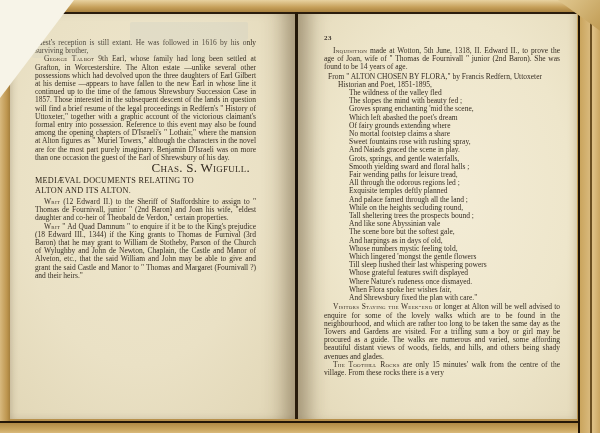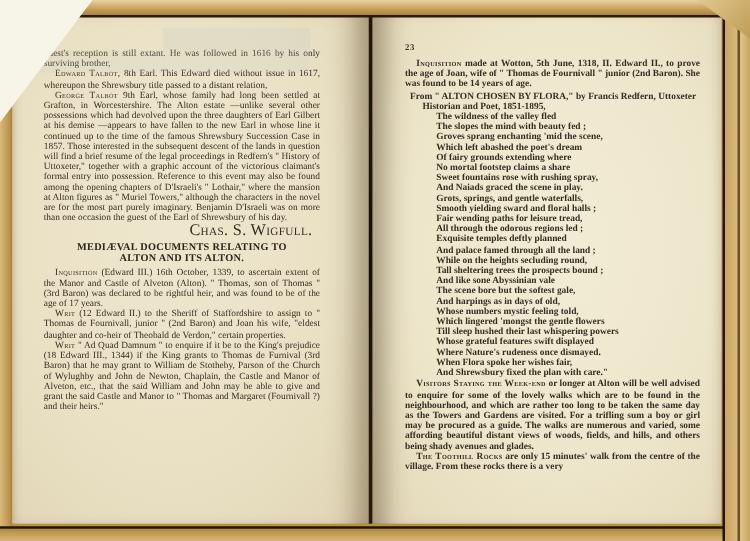--- a/index.html
+++ b/index.html
@@ -43,21 +43,21 @@
     clip-path:polygon(0 0,100% 0,0 100%);}
   .artifact{position:absolute;background:#c9ccc2;opacity:.30;z-index:1;border-radius:2px;}
   
   .pnum{position:absolute;text-align:left;font-weight:bold;font-size:7px;
     letter-spacing:.6px;color:#38302a;}
   .textcol{position:absolute;color:#352c22;}
   .para{margin:0;text-align:justify;font-size:7.5px;line-height:8.2px;}
   .indent{text-indent:9px;}
   .sc{font-variant:small-caps;letter-spacing:.25px;}
   .signature{margin:2px 6px 1px 0;text-align:right;font-size:13px;line-height:8.2px;}
-  .heading{margin:4px 0 0 0;text-align:center;font-weight:bold;font-size:8.2px;
+  .heading{margin:4px 0 0 0;text-align:left;font-weight:normal;font-size:8.2px;
     line-height:9.4px;letter-spacing:.25px;color:#2d241a;margin-bottom:3px;}
   .poem-intro{margin:1px 0 0 4px;font-size:7.5px;line-height:8.2px;text-align:left;
     padding-left:10px;text-indent:-10px;}
   .poem{margin:0 0 0 25px;font-size:7.5px;line-height:8.2px;white-space:pre-line;
     text-align:left;}
 </style>
 </head>
 <body>
 
 <div class="canvas">
@@ -65,38 +65,36 @@
   <div class="edge-top"></div>
   <div class="edge-bottom"></div>
   <div class="edge-left"></div>
 
   <div class="page page-left">
     <div class="artifact" style="left:120px;top:10px;width:118px;height:18px;"></div>
     <div class="artifact" style="left:22px;top:28px;width:215px;height:18px;opacity:.18;"></div>
     <div class="pnum" style="left:25px;top:14px;width:221px;">22</div>
     <div class="textcol" style="left:25px;top:27px;width:221px;">
       <p class="para"><span class="sc"></span><span>guest's reception is still extant.  He was followed in 1616 by his only surviving brother,</span></p>
-      <p class="para indent"><span class="sc">Edward Talbot,</span><span> 8th Earl.  This Edward died without issue in 1617, whereupon the Shrewsbury title passed to a distant relation,</span></p>
       <p class="para indent"><span class="sc">George Talbot</span><span> 9th Earl, whose family had long been settled at Grafton, in Worcestershire.  The Alton estate —unlike several other possessions which had devolved upon the three daughters of Earl Gilbert at his demise —appears to have fallen to the new Earl in whose line it continued up to the time of the famous Shrewsbury Succession Case in 1857.  Those interested in the subsequent descent of the lands in question will find a brief resume of the legal proceedings in Redfern's " History of Uttoxeter," together with a graphic account of the victorious claimant's formal entry into possession.  Reference to this event may also be found among the opening chapters of D'Israeli's " Lothair," where the mansion at Alton figures as " Muriel Towers," although the characters in the novel are for the most part purely imaginary.  Benjamin D'Israeli was on more than one occasion the guest of the Earl of Shrewsbury of his day.</span></p>
       <div class="signature sc">Chas. S. Wigfull.</div>
       <div class="heading">
         <div>MEDIÆVAL DOCUMENTS RELATING TO</div>
         <div>ALTON AND ITS ALTON.</div>
       </div>
-      <p class="para indent"><span class="sc">Inquisition</span><span> (Edward III.)  16th October, 1339, to ascertain extent of the Manor and Castle of Alveton (Alton).  " Thomas, son of Thomas " (3rd Baron) was declared to be rightful heir, and was found to be of the age of 17 years.</span></p>
       <p class="para indent"><span class="sc">Writ</span><span> (12 Edward II.) to the Sheriff of Staffordshire to assign to " Thomas de Fournivall, junior " (2nd Baron) and Joan his wife, "eldest daughter and co-heir of Theobald de Verdon," certain properties.</span></p>
       <p class="para indent"><span class="sc">Writ</span><span> " Ad Quad Damnum " to enquire if it be to the King's prejudice (18 Edward III., 1344) if the King grants to Thomas de Furnival (3rd Baron) that he may grant to William de Stotheby, Parson of the Church of Wylughby and John de Newton, Chaplain, the Castle and Manor of Alveton, etc., that the said William and John may be able to give and grant the said Castle and Manor to " Thomas and Margaret (Fournivall ?) and their heirs."</span></p>
     </div>
   </div>
 
   <div class="gutter-line"></div>
 
   <div class="page page-right">
     <div class="pnum" style="left:26px;top:22px;width:236px;">23</div>
-    <div class="textcol" style="left:26px;top:35px;width:236px;font-weight:bold;">
+    <div class="textcol" style="left:26px;top:35px;width:236px;">
       <p class="para indent"><span class="sc">Inquisition</span><span> made at Wotton, 5th June, 1318, II. Edward II., to prove the age of Joan, wife of " Thomas de Fournivall " junior (2nd Baron).  She was found to be 14 years of age.</span></p>
       <p class="poem-intro">From " ALTON CHOSEN BY FLORA," by Francis Redfern, Uttoxeter Historian and Poet, 1851-1895,</p>
       <div class="poem">The wildness of the valley fled
 The slopes the mind with beauty fed ;
 Groves sprang enchanting 'mid the scene,
 Which left abashed the poet's dream
 Of fairy grounds extending where
 No mortal footstep claims a share
 Sweet fountains rose with rushing spray,
 And Naiads graced the scene in play.

